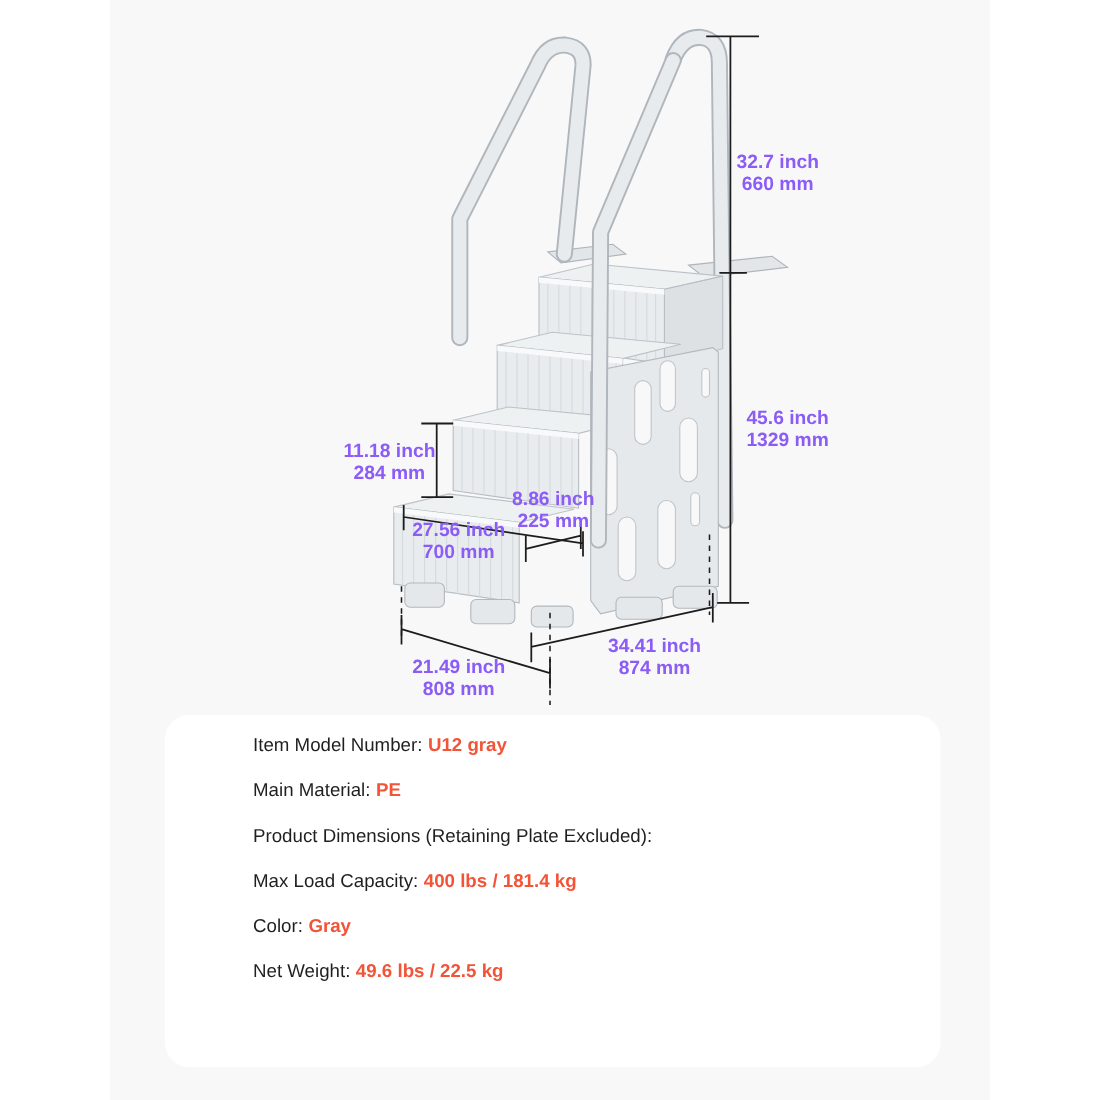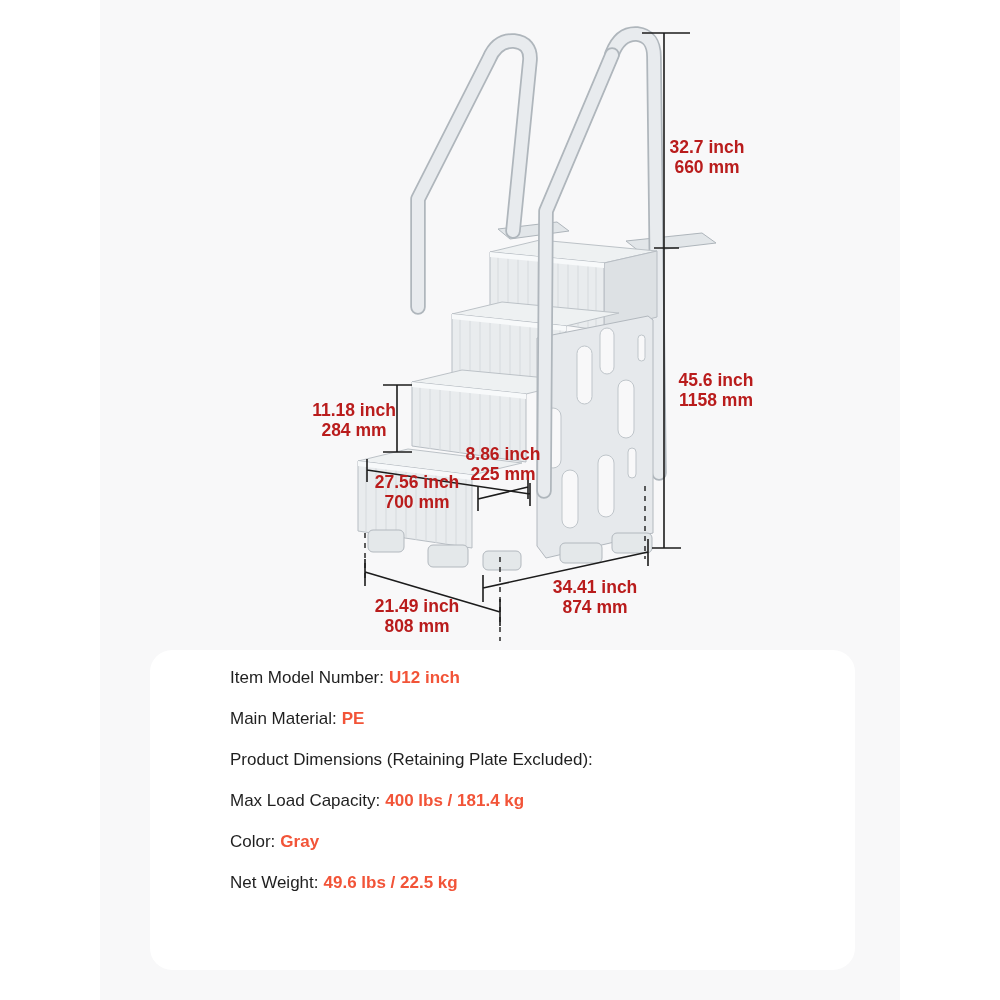--- a/index.html
+++ b/index.html
@@ -1,21 +1,21 @@
 <!DOCTYPE html>
 <html><head>
 <meta charset="utf-8">
 <style>
   html,body{margin:0;padding:0;background:#ffffff;}
   .stage{position:relative;width:1000px;height:1000px;background:#ffffff;overflow:hidden;
          font-family:"Liberation Sans", sans-serif;}
   .band{position:absolute;left:100px;top:0;width:800px;height:1000px;background:#f8f8f9;}
   .illustration{position:absolute;left:0;top:0;width:1000px;height:650px;}
   .dim{position:absolute;transform:translate(-50%,-50%);text-align:center;
-       font-size:17.5px;line-height:19.5px;font-weight:700;color:#b91c1c;white-space:nowrap;}
+       font-size:17.5px;line-height:19.5px;font-weight:700;color:#8b5cf6;white-space:nowrap;}
   .card{position:absolute;left:150px;top:650px;width:705px;height:320px;background:#ffffff;
         border-radius:22px;box-sizing:border-box;padding:18px 20px 0 80px;}
   .row{font-size:17px;line-height:20px;margin-bottom:21px;color:#1f1f1f;font-weight:400;}
   .row .val{color:#f25438;font-weight:700;margin-left:5px;}
   .row.two .val{display:block;margin-left:0;}
 </style>
 </head>
 <body>
 
 <div class="stage">
@@ -118,21 +118,21 @@
       <path d="M365 533 V581 M500 557 V641 M645 486 V559" stroke-width="1.4" stroke-dasharray="5 5"></path>
     </g>
   </svg>
 
   <div class="dim" style="left:707px;top:157px;">
     <div>32.7 inch</div>
     <div>660 mm</div>
   </div>
   <div class="dim" style="left:716px;top:390px;text-align:center;">
     <div>45.6 inch</div>
-    <div>1158 mm</div>
+    <div>1329 mm</div>
   </div>
   <div class="dim" style="left:354px;top:420px;">
     <div>11.18 inch</div>
     <div>284 mm</div>
   </div>
   <div class="dim" style="left:503px;top:464px;">
     <div>8.86 inch</div>
     <div>225 mm</div>
   </div>
   <div class="dim" style="left:417px;top:492px;text-align:center;">
@@ -143,21 +143,21 @@
     <div>21.49 inch</div>
     <div>808 mm</div>
   </div>
   <div class="dim" style="left:595px;top:597px;">
     <div>34.41 inch</div>
     <div>874 mm</div>
   </div>
 
   <div class="card">
     <div class="row">
-      <span class="lbl">Item Model Number:</span><span class="val">U12 inch</span>
+      <span class="lbl">Item Model Number:</span><span class="val">U12 gray</span>
     </div>
     <div class="row">
       <span class="lbl">Main Material:</span><span class="val">PE</span>
     </div>
     <div class="row two">
       <span class="lbl">Product Dimensions (Retaining Plate Excluded):</span>
     </div>
     <div class="row">
       <span class="lbl">Max Load Capacity:</span><span class="val">400 lbs / 181.4 kg</span>
     </div>

